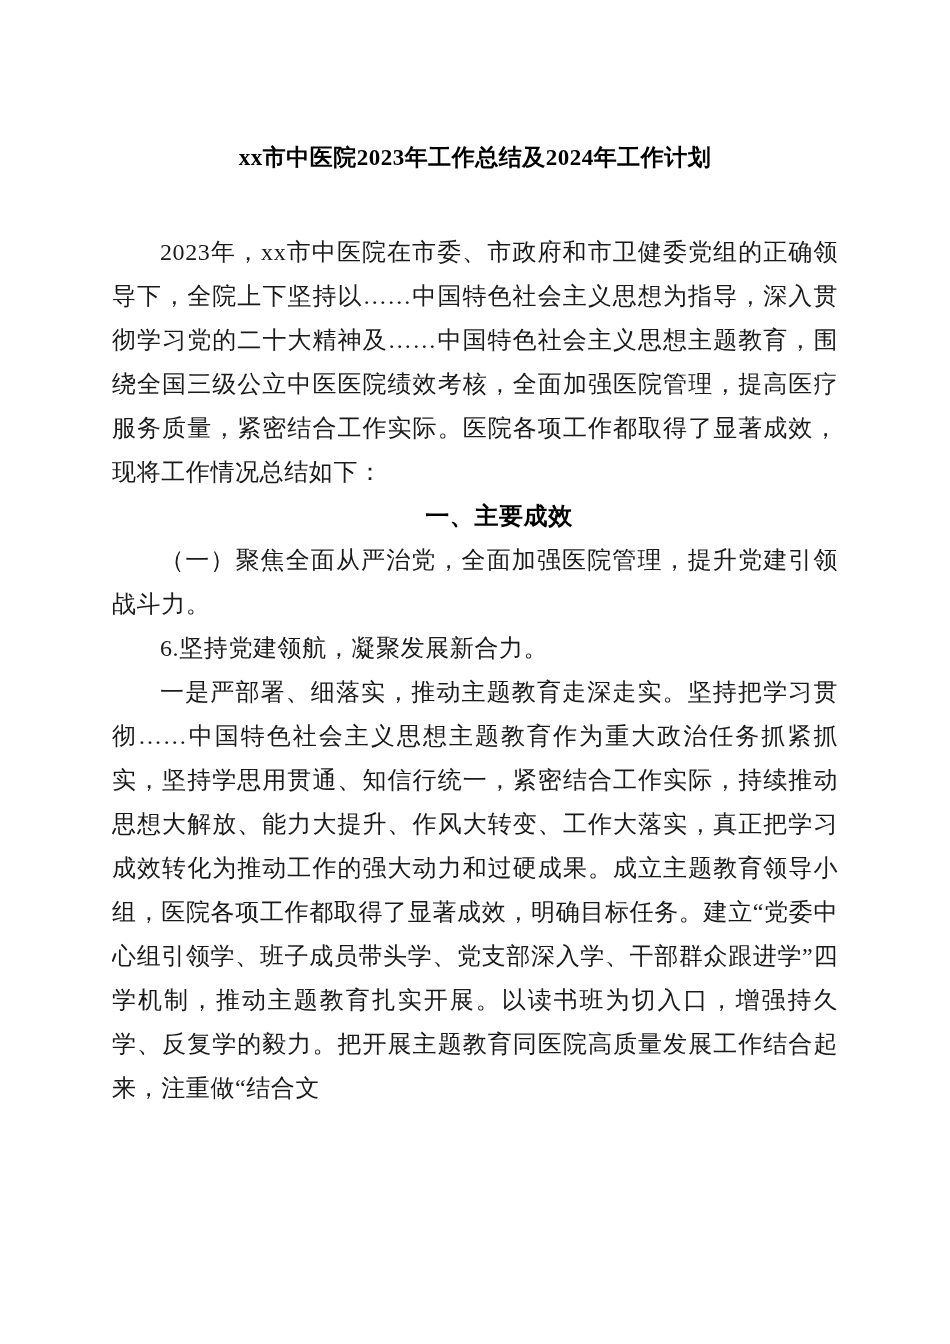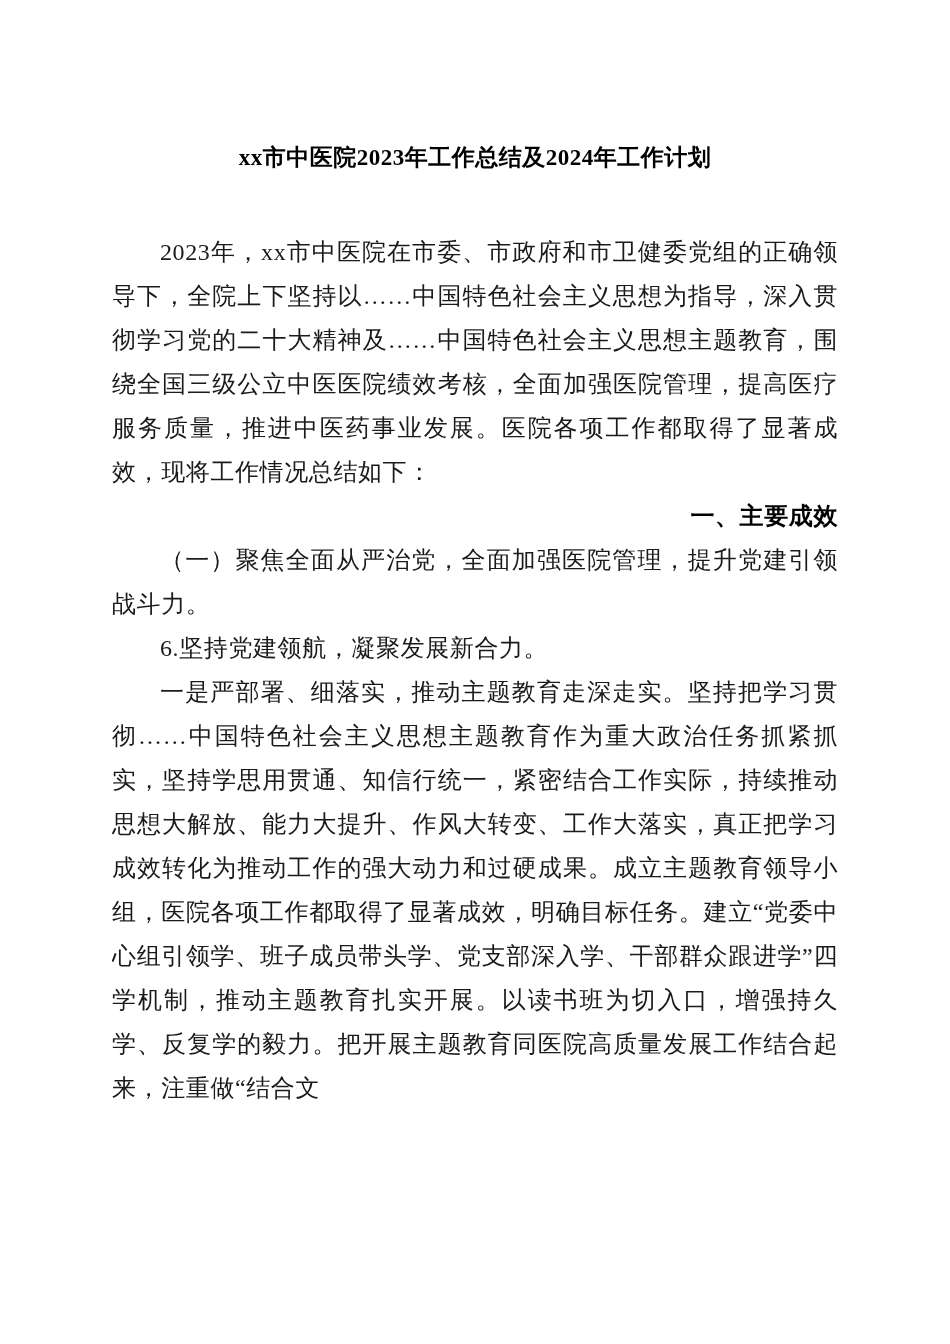--- a/index.html
+++ b/index.html
@@ -62,36 +62,36 @@
   
   .heading-1 {
     margin: 0;
     font-family: "Liberation Sans", "DejaVu Sans", sans-serif;
     font-weight: bold;
     font-size: 24px;
     line-height: 44px;
     text-indent: 2em;
     letter-spacing: 0.6px;
     color: #000000;
-    text-align: right;
+    text-align: center;
   }
   
   .para-clip {
     overflow: hidden;
   }
 </style>
 </head>
 <body>
 
 <div class="page">
   <div class="content">
 
     <h1 class="doc-title">xx市中医院2023年工作总结及2024年工作计划</h1>
 
-    <p class="para para-first">2023年，xx市中医院在市委、市政府和市卫健委党组的正确领导下，全院上下坚持以……中国特色社会主义思想为指导，深入贯彻学习党的二十大精神及……中国特色社会主义思想主题教育，围绕全国三级公立中医医院绩效考核，全面加强医院管理，提高医疗服务质量，推进中医药事业发展。医院各项工作都取得了显著成效，现将工作情况总结如下：</p>
+    <p class="para para-first">2023年，xx市中医院在市委、市政府和市卫健委党组的正确领导下，全院上下坚持以……中国特色社会主义思想为指导，深入贯彻学习党的二十大精神及……中国特色社会主义思想主题教育，围绕全国三级公立中医医院绩效考核，全面加强医院管理，提高医疗服务质量，紧密结合工作实际。医院各项工作都取得了显著成效，现将工作情况总结如下：</p>
 
     <p class="heading-1">一、主要成效</p>
 
     <p class="para para-tight">（一）聚焦全面从严治党，全面加强医院管理，提升党建引领战斗力。</p>
 
     <p class="para para-tight">6.坚持党建领航，凝聚发展新合力。</p>
 
     <p class="para para-tight para-clip">一是严部署、细落实，推动主题教育走深走实。坚持把学习贯彻……中国特色社会主义思想主题教育作为重大政治任务抓紧抓实，坚持学思用贯通、知信行统一，紧密结合工作实际，持续推动思想大解放、能力大提升、作风大转变、工作大落实，真正把学习成效转化为推动工作的强大动力和过硬成果。成立主题教育领导小组，医院各项工作都取得了显著成效，明确目标任务。建立“党委中心组引领学、班子成员带头学、党支部深入学、干部群众跟进学”四学机制，推动主题教育扎实开展。以读书班为切入口，增强持久学、反复学的毅力。把开展主题教育同医院高质量发展工作结合起来，注重做“结合文</p>
 
   </div>

